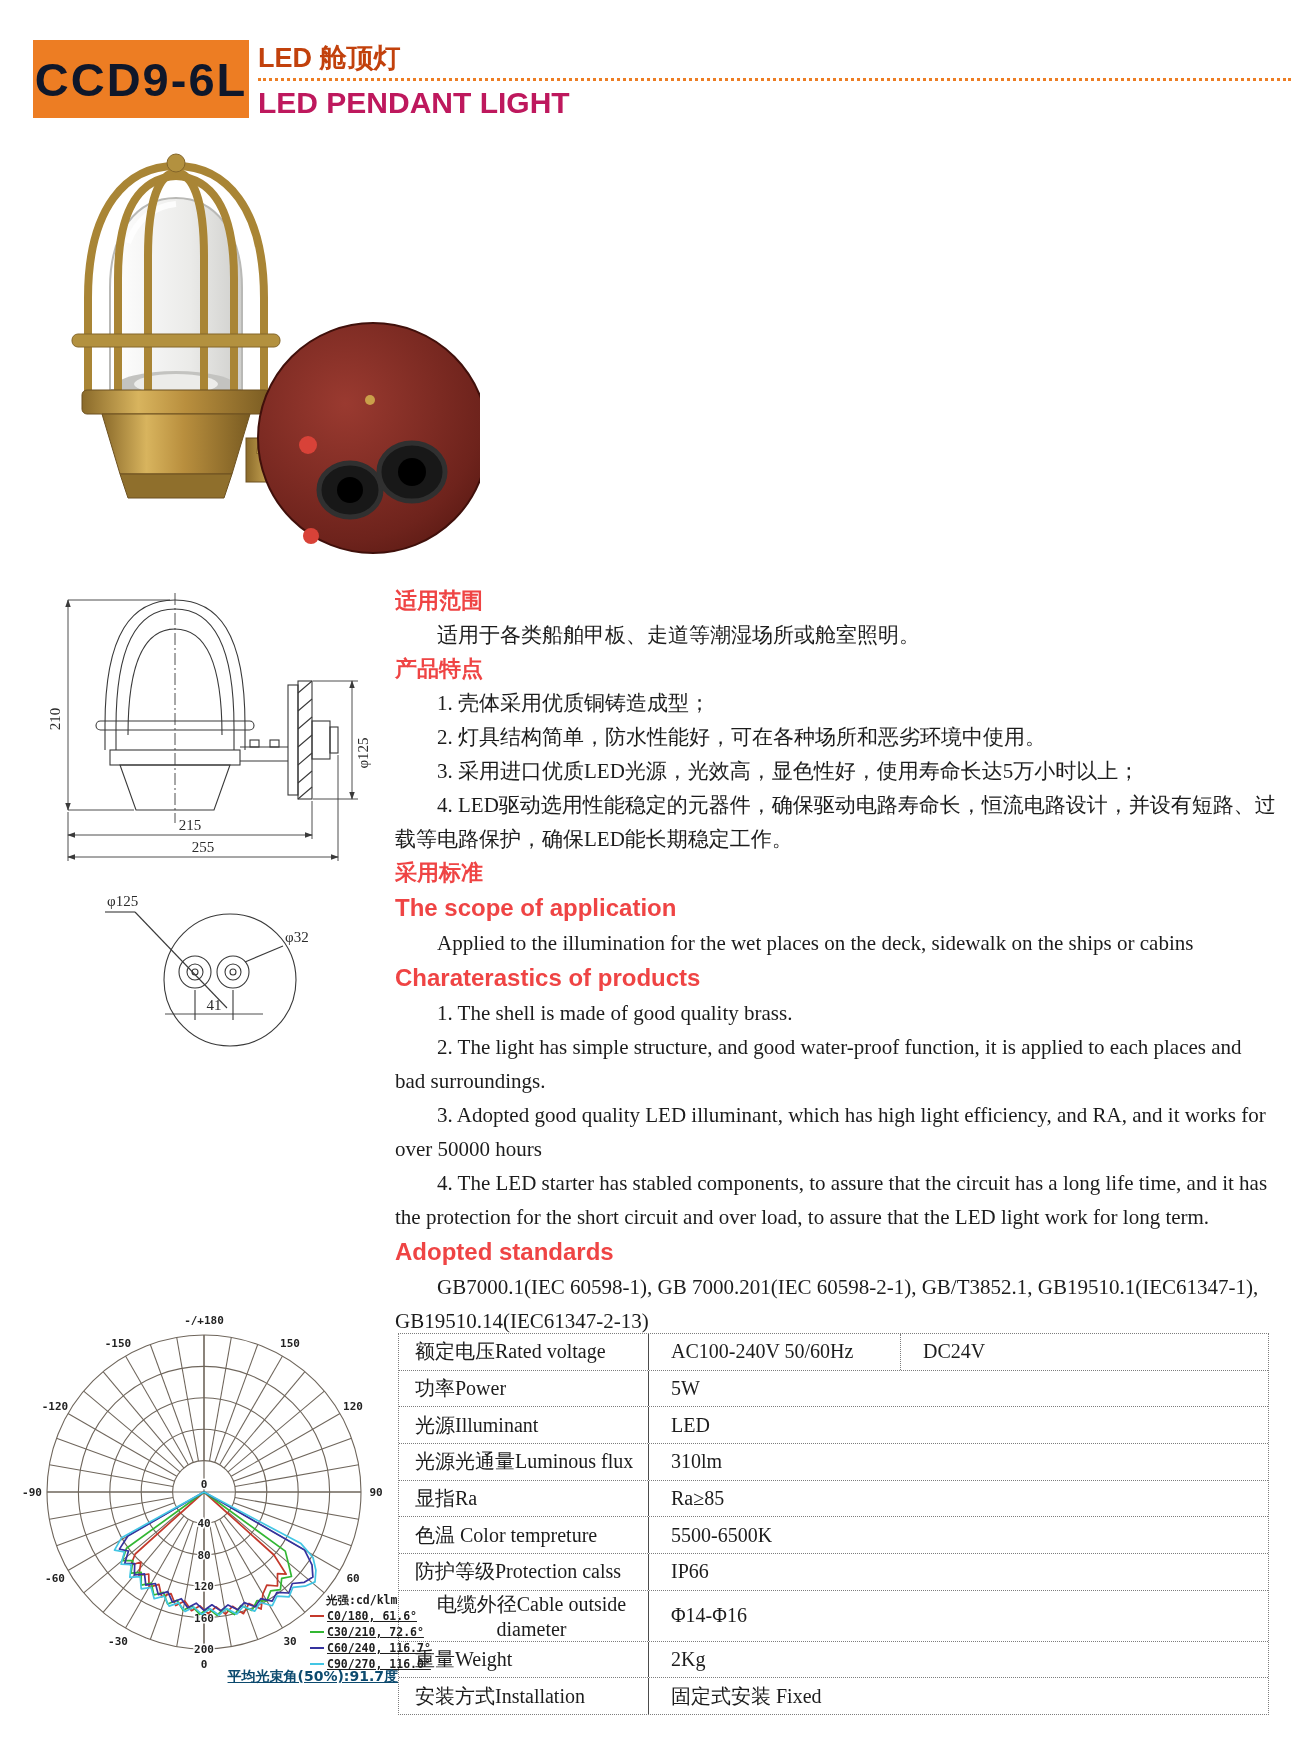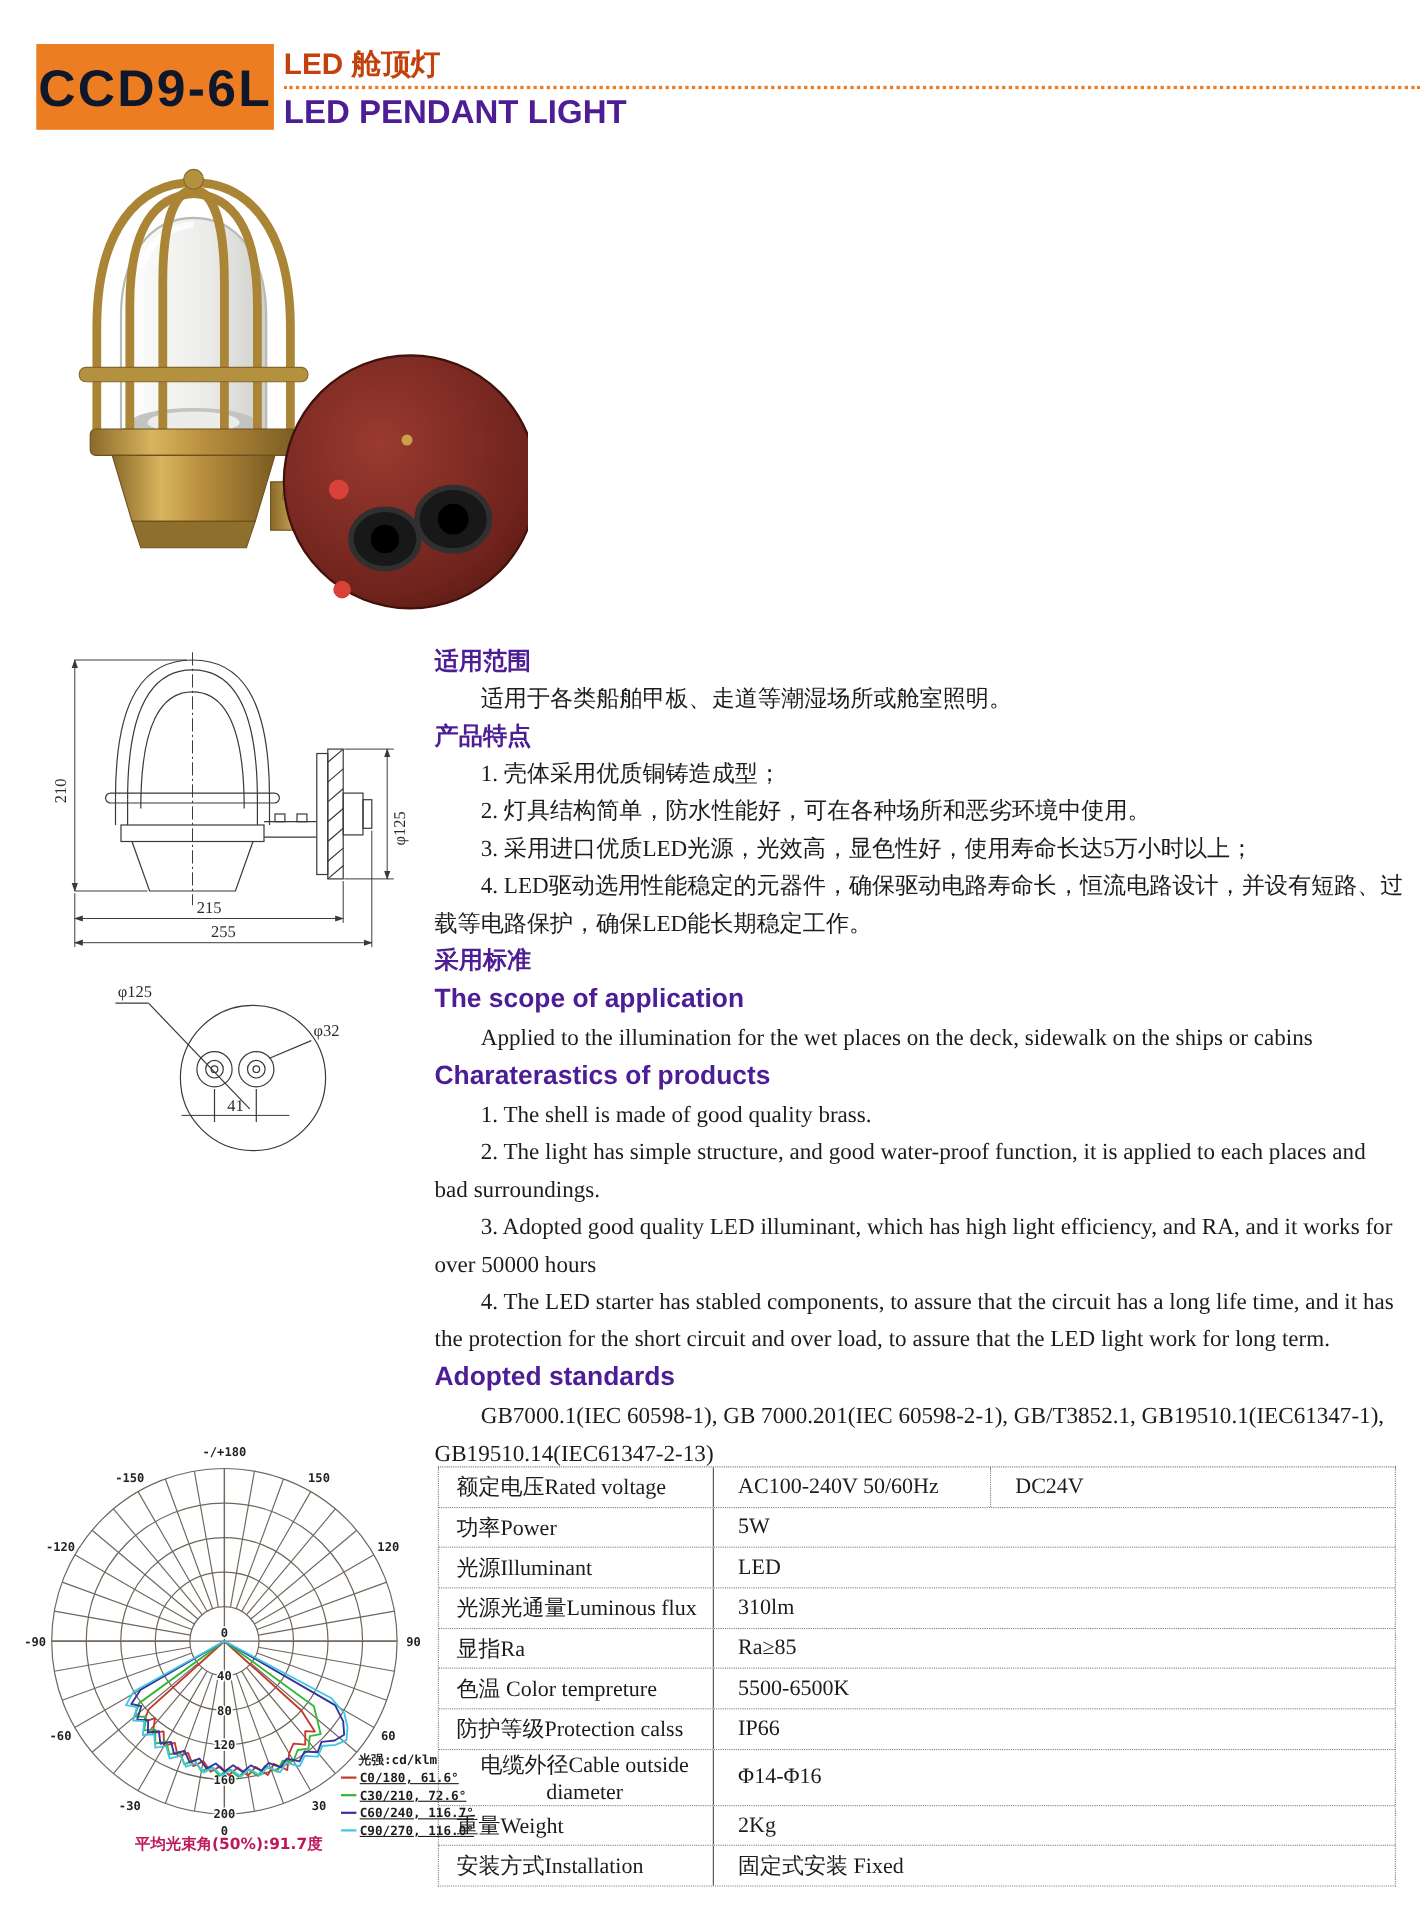--- a/index.html
+++ b/index.html
@@ -8,51 +8,51 @@
 
   
   .model-box{position:absolute;left:33px;top:40px;width:216px;height:78px;background:#ed7d23;
              color:#0f172a;display:flex;align-items:center;justify-content:center;
              font-family:"Liberation Sans","DejaVu Sans",sans-serif;font-weight:bold;
              font-size:47px;letter-spacing:2px;}
   .header-right{position:absolute;left:258px;top:42px;right:0;}
   .title-zh{color:#c2410c;font-family:"Liberation Sans","DejaVu Sans",sans-serif;
             font-weight:bold;font-size:27px;line-height:32px;}
   .dotted-rule{border-bottom:3px dotted #ed7d23;margin:3px 0 5px 0;height:1px;}
-  .title-en{color:#4c1d95;font-family:"Liberation Sans","DejaVu Sans",sans-serif;
+  .title-en{color:#be185d;font-family:"Liberation Sans","DejaVu Sans",sans-serif;
             font-weight:bold;font-size:30px;line-height:34px;}
 
   
   .photo{position:absolute;left:18px;top:138px;width:462px;height:430px;}
 
   
   .drawing1{position:absolute;left:50px;top:585px;width:340px;height:292px;}
   .drawing2{position:absolute;left:95px;top:888px;width:260px;height:178px;}
   .drw text{font-family:"Liberation Serif","DejaVu Serif",serif;font-size:15px;fill:#2b2b2b;}
 
   
   .col{position:absolute;left:395px;top:584px;width:882px;font-size:21px;line-height:34px;}
   .h-zh,.h-en{font-family:"Liberation Sans","DejaVu Sans",sans-serif;font-weight:bold;
-              color:#4c1d95;margin:0;}
+              color:#ef4444;margin:0;}
   .h-zh{font-size:22px;line-height:34px;}
   .h-en{font-size:24px;line-height:36px;}
   .col p{margin:0;text-indent:2em;}
 
   
   .chart{position:absolute;left:18px;top:1298px;width:400px;height:410px;}
   .pc-ang{font:bold 11px "DejaVu Sans Mono","Liberation Mono",monospace;fill:#222;text-anchor:middle;}
   .pc-rad{font:bold 11px "DejaVu Sans Mono","Liberation Mono",monospace;fill:#222;text-anchor:middle;
           paint-order:stroke;stroke:#fff;stroke-width:3px;}
   .legend{position:absolute;left:292px;top:294px;width:120px;
           font:bold 11.5px "DejaVu Sans Mono","Liberation Mono",monospace;color:#1d1d1d;line-height:16px;}
   .lg-title{padding-left:16px;}
   .lg-row{display:flex;align-items:center;white-space:nowrap;text-decoration:underline;}
   .lg-swatch{display:inline-block;width:14px;height:2.5px;margin-right:3px;flex:0 0 14px;}
-  .pc-caption{position:absolute;top:370px;left:0;width:380px;text-align:center;
-              font:bold 14px "DejaVu Sans","Liberation Sans",sans-serif;color:#be185d;}
+  .pc-caption{position:absolute;top:370px;left:0;width:380px;text-align:right;
+              font:bold 14px "DejaVu Sans","Liberation Sans",sans-serif;color:#0c4a6e;text-decoration:underline;}
 
   
   .spec-table{position:absolute;left:398px;top:1333px;width:871px;height:382px;
               display:flex;flex-direction:column;border:1px dotted #7d7d7d;box-sizing:border-box;text-align:center;}
   .spec-row{flex:1;display:flex;border-bottom:1px dotted #7d7d7d;}
   .spec-row:last-child{border-bottom:none;}
   .spec-label{width:250px;flex:0 0 250px;border-right:1px solid #4c4c4c;display:flex;
               align-items:center;padding-left:16px;box-sizing:border-box;font-size:20px;}
   .spec-value{flex:1;display:flex;}
   .spec-v1{flex:1;display:flex;align-items:center;padding-left:22px;font-size:20px;box-sizing:border-box;}

